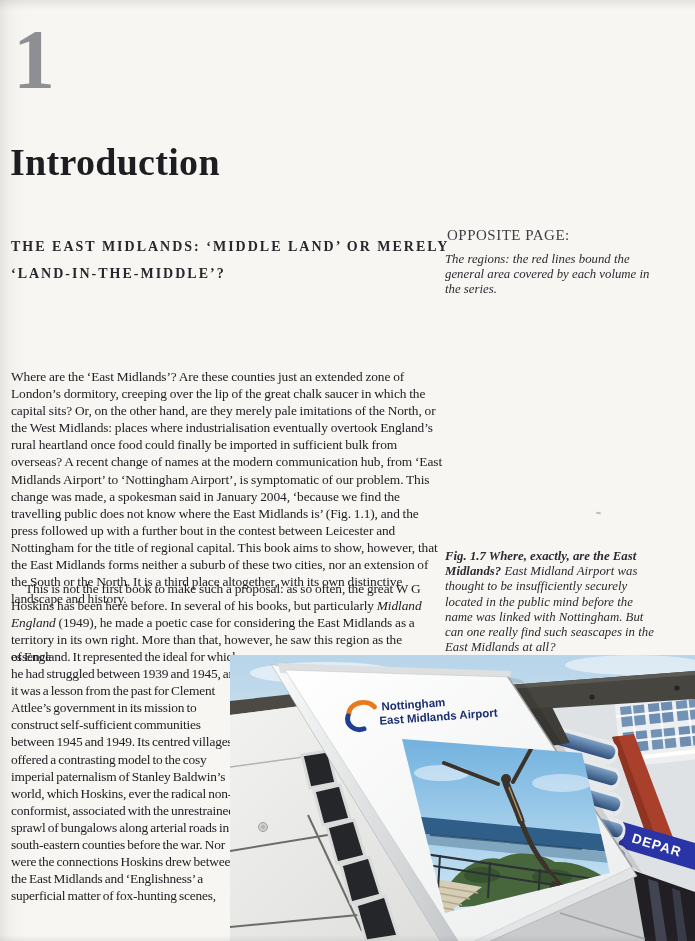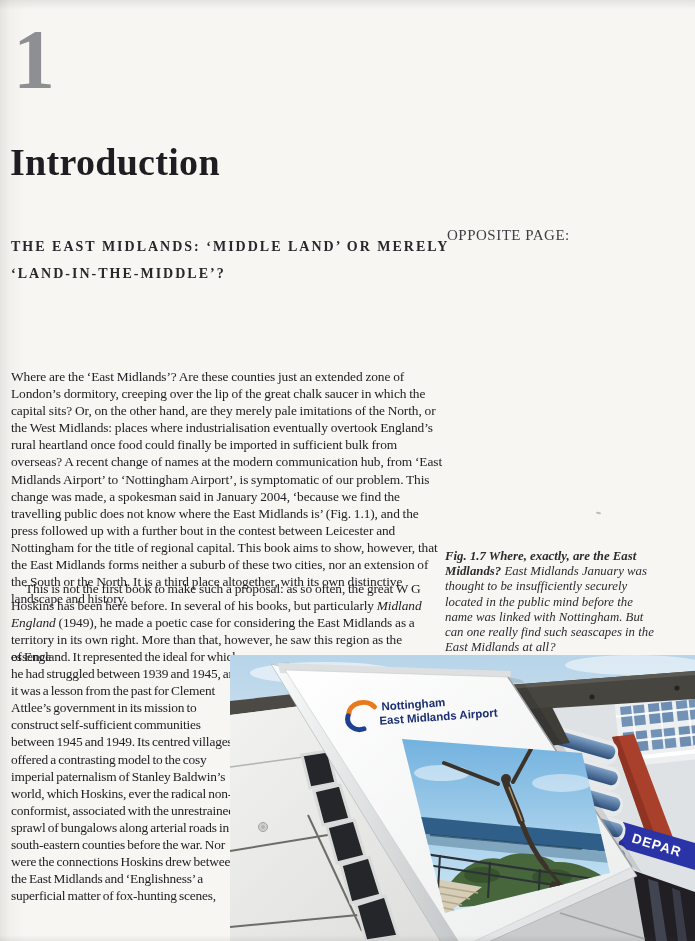--- a/index.html
+++ b/index.html
@@ -60,23 +60,24 @@
     <span>‘LAND-IN-THE-MIDDLE’?</span></div>
 
 
   <div class="body-para para-1">Where are the ‘East Midlands’? Are these counties just an extended zone of London’s dormitory, creeping over the lip of the great chalk saucer in which the capital sits? Or, on the other hand, are they merely pale imitations of the North, or the West Midlands: places where industrialisation eventually overtook England’s rural heartland once food could finally be imported in sufficient bulk from overseas? A recent change of names at the modern communication hub, from ‘East Midlands Airport’ to ‘Nottingham Airport’, is symptomatic of our problem. This change was made, a spokesman said in January 2004, ‘because we find the travelling public does not know where the East Midlands is’ (Fig. 1.1), and the press followed up with a further bout in the contest between Leicester and Nottingham for the title of regional capital. This book aims to show, however, that the East Midlands forms neither a suburb of these two cities, nor an extension of the South or the North. It is a third place altogether, with its own distinctive landscape and history.</div>
 
   <div class="body-para para-2-wide"><span>This is not the first book to make such a proposal: as so often, the great W G Hoskins has been here before. In several of his books, but particularly </span><span class="ital">Midland England</span><span> (1949), he made a poetic case for considering the East Midlands as a territory in its own right. More than that, however, he saw this region as the essence</span></div>
 
   <div class="body-para para-2-narrow">of England. It represented the ideal for which he had struggled between 1939 and 1945, and it was a lesson from the past for Clement Attlee’s government in its mission to construct self-sufficient communities between 1945 and 1949. Its centred villages offered a contrasting model to the cosy imperial paternalism of Stanley Baldwin’s world, which Hoskins, ever the radical non-conformist, associated with the unrestrained sprawl of bungalows along arterial roads in south-eastern counties before the war. Nor were the connections Hoskins drew between the East Midlands and ‘Englishness’ a superficial matter of fox-hunting scenes,</div>
 
   <div class="sidebar-opposite">OPPOSITE PAGE:</div>
+  <div class="sidebar-caption">The regions: the red lines bound the general area covered by each volume in the series.</div>
   <div class="speck"></div>
 
-  <div class="fig-caption"><span class="lead">Fig. 1.7 Where, exactly, are the East Midlands?</span><span> East Midlands January was thought to be insufficiently securely located in the public mind before the name was linked with Nottingham. But can one really find such seascapes in the East Midlands at all?</span></div>
+  <div class="fig-caption"><span class="lead">Fig. 1.7 Where, exactly, are the East Midlands?</span><span> East Midland Airport was thought to be insufficiently securely located in the public mind before the name was linked with Nottingham. But can one really find such seascapes in the East Midlands at all?</span></div>
 
   <div class="figure-photo">
     <svg width="465" height="286" viewBox="0 0 465 286" xmlns="http://www.w3.org/2000/svg">
       <defs>
         <linearGradient id="skyG" x1="0" y1="0" x2="0" y2="1">
           <stop offset="0" stop-color="#b7d4e9"></stop>
             <stop offset=".55" stop-color="#dcebf5"></stop>
             <stop offset="1" stop-color="#eef5fa"></stop>
         </linearGradient>
         <linearGradient id="wallG" x1="0" y1="0" x2="1" y2="1">

